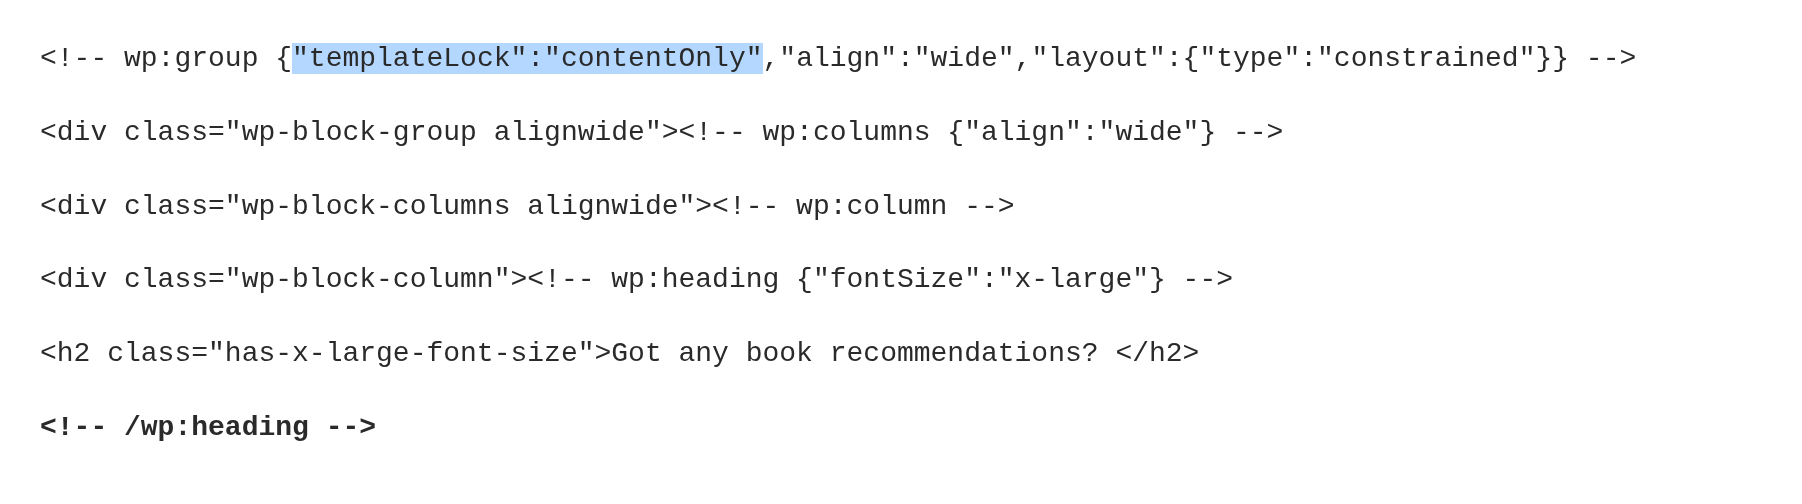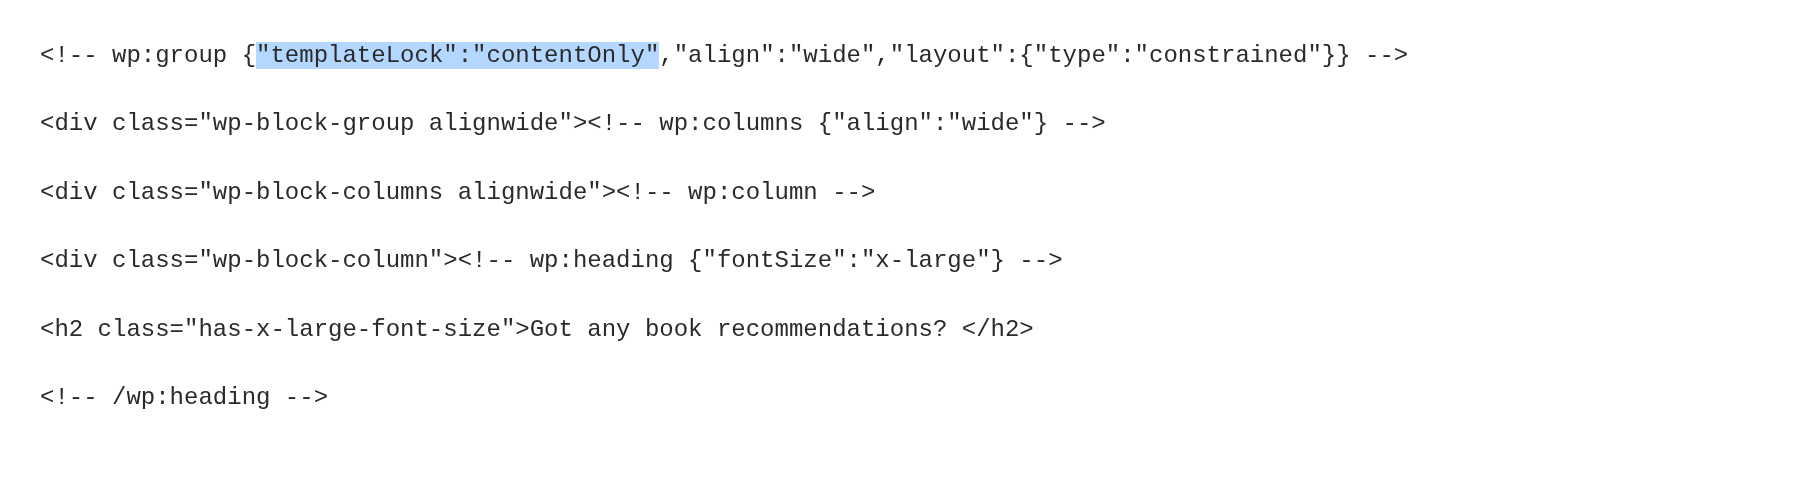--- a/index.html
+++ b/index.html
@@ -8,30 +8,31 @@
     background: #ffffff;
   }
   body {
     width: 1802px;
     min-height: 504px;
     box-sizing: border-box;
     padding: 40px 40px 40px 40px;
   }
   .code {
     font-family: "SFMono-Regular", "Menlo", "Consolas", "Liberation Mono", monospace;
-    font-size: 24px;
+    font-size: 28px;
     line-height: 1.35;
     color: #2a2a2a;
     white-space: nowrap;
   }
   .line {
     margin: 0 0 36px 0;
   }
   .line:last-child {
     margin-bottom: 8px;
+    font-weight: bold;
   }
   .hl {
     background: #b4d7ff;
   }
 </style>
 </head>
 <body>
 
 <div class="code">
   <div class="line">

